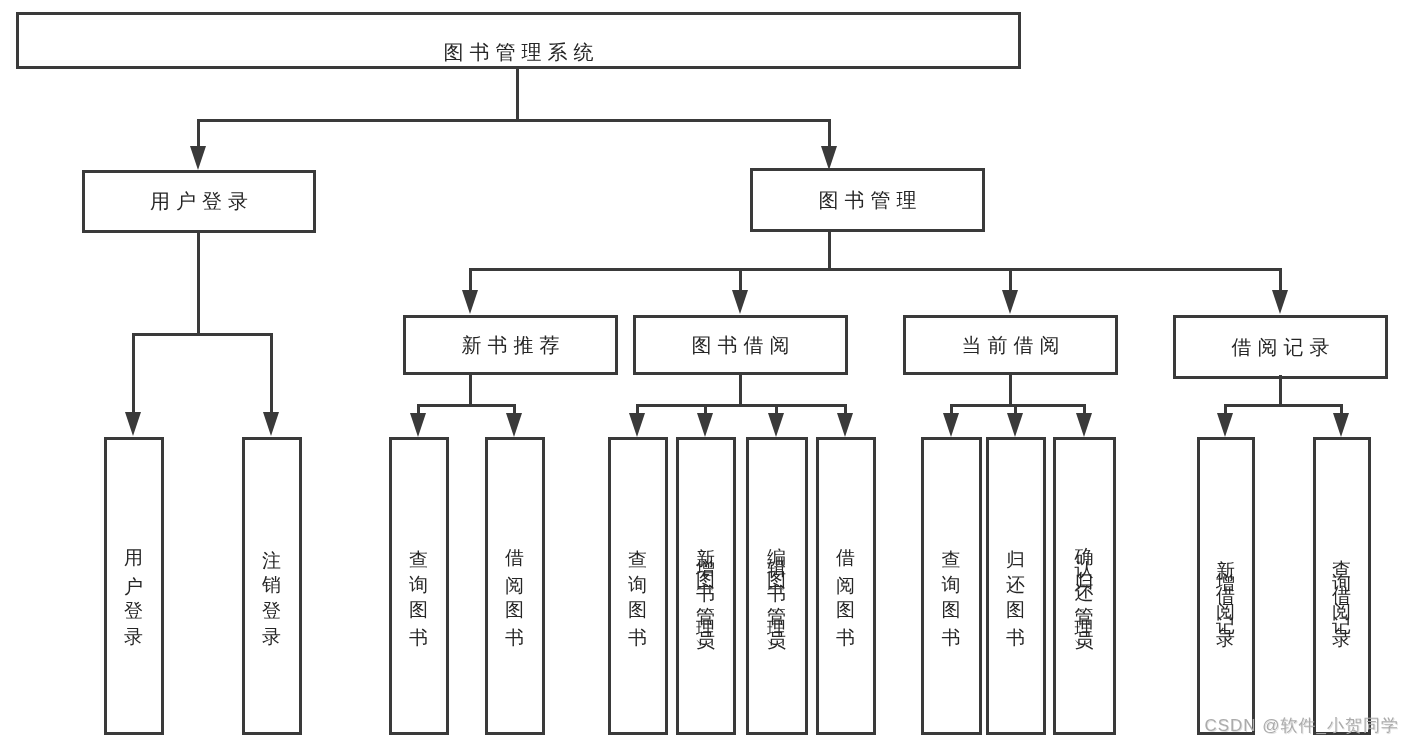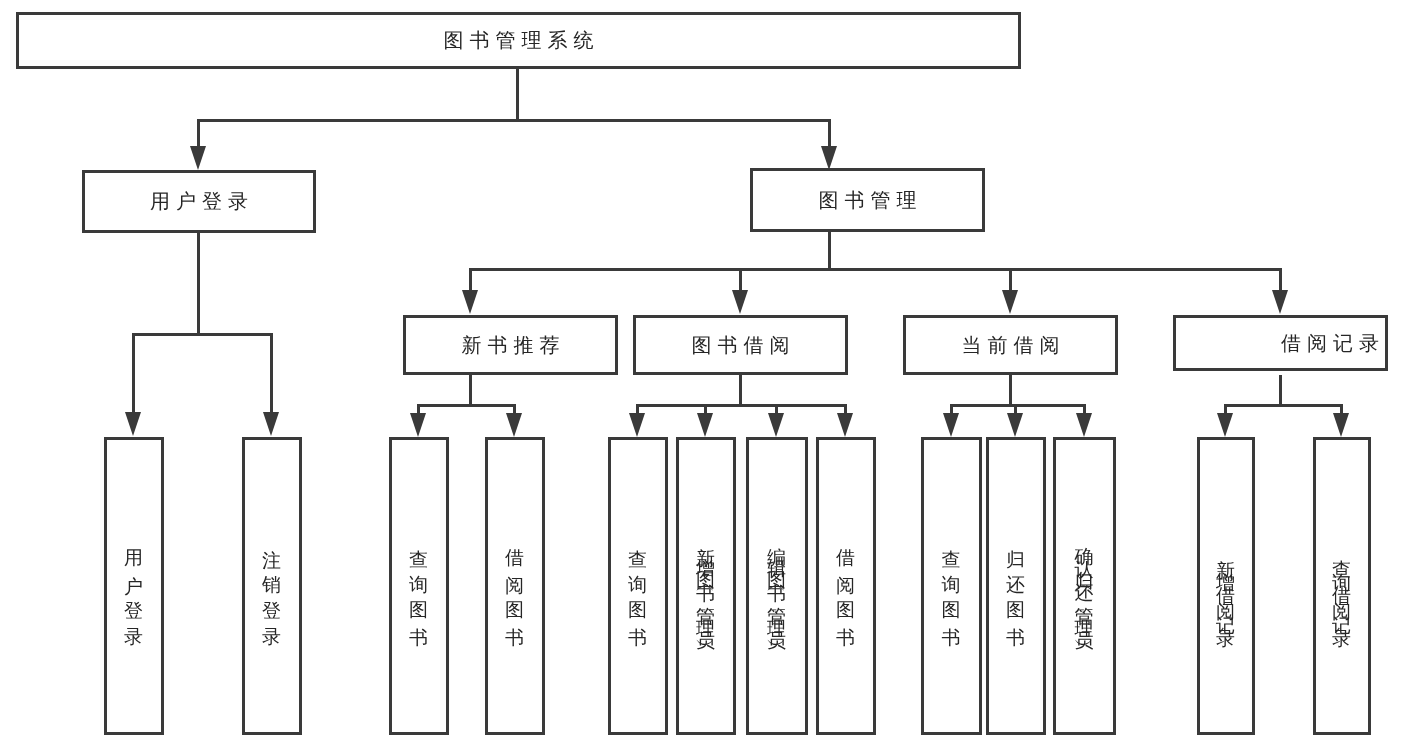--- a/index.html
+++ b/index.html
@@ -27,21 +27,21 @@
   .watermark{
     position:absolute;right:6px;top:714px;color:#ababab;font-size:17px;
     letter-spacing:1px;text-shadow:1px 1px 0 rgba(0,0,0,0.12);
   }
 </style>
 </head>
 <body>
 
 <div class="canvas">
 
-  <div class="node hnode" style="left:16px;top:12px;width:1005px;height:57px;">
+  <div class="node hnode" style="left:16px;top:12px;width:1005px;height:57px;align-items:flex-end;">
     <span>图书管理系统</span>
   </div>
 
   <div class="vl" style="left:516px;top:69px;height:52px;"></div>
   <div class="hl" style="left:197px;top:119px;width:634px;"></div>
   <div class="vl" style="left:197px;top:119px;height:30px;"></div>
   <div class="ah" style="left:190px;top:146px;"></div>
   <div class="vl" style="left:828px;top:119px;height:30px;"></div>
   <div class="ah" style="left:821px;top:146px;"></div>
 
@@ -72,21 +72,21 @@
 
   <div class="node hnode" style="left:363px;top:315px;width:215px;height:60px;margin-left:40px;">
     <span>新书推荐</span>
   </div>
   <div class="node hnode" style="left:633px;top:315px;width:215px;height:60px;">
     <span>图书借阅</span>
   </div>
   <div class="node hnode" style="left:903px;top:315px;width:215px;height:60px;">
     <span>当前借阅</span>
   </div>
-  <div class="node hnode" style="left:1173px;top:315px;width:215px;height:56px;justify-content:flex-end;">
+  <div class="node hnode" style="left:1173px;top:315px;width:215px;height:64px;">
     <span>借阅记录</span>
   </div>
 
   <div class="vl" style="left:469px;top:375px;height:32px;"></div>
   <div class="hl" style="left:417px;top:404px;width:99px;"></div>
   <div class="vl" style="left:417px;top:404px;height:12px;"></div>
   <div class="ah" style="left:410px;top:413px;"></div>
   <div class="vl" style="left:513px;top:404px;height:12px;"></div>
   <div class="ah" style="left:506px;top:413px;"></div>
 
@@ -154,14 +154,15 @@
     <span>确认归还（管理员）</span>
   </div>
 
   <div class="node leaf ls6" style="left:1197px;top:437px;width:58px;height:298px;">
     <span>新增借阅记录</span>
   </div>
   <div class="node leaf ls6" style="left:1313px;top:437px;width:58px;height:298px;">
     <span>查询借阅记录</span>
   </div>
 
+  <div class="watermark">CSDN @软件_小贺同学</div>
 
 </div>
 
 </body></html>

